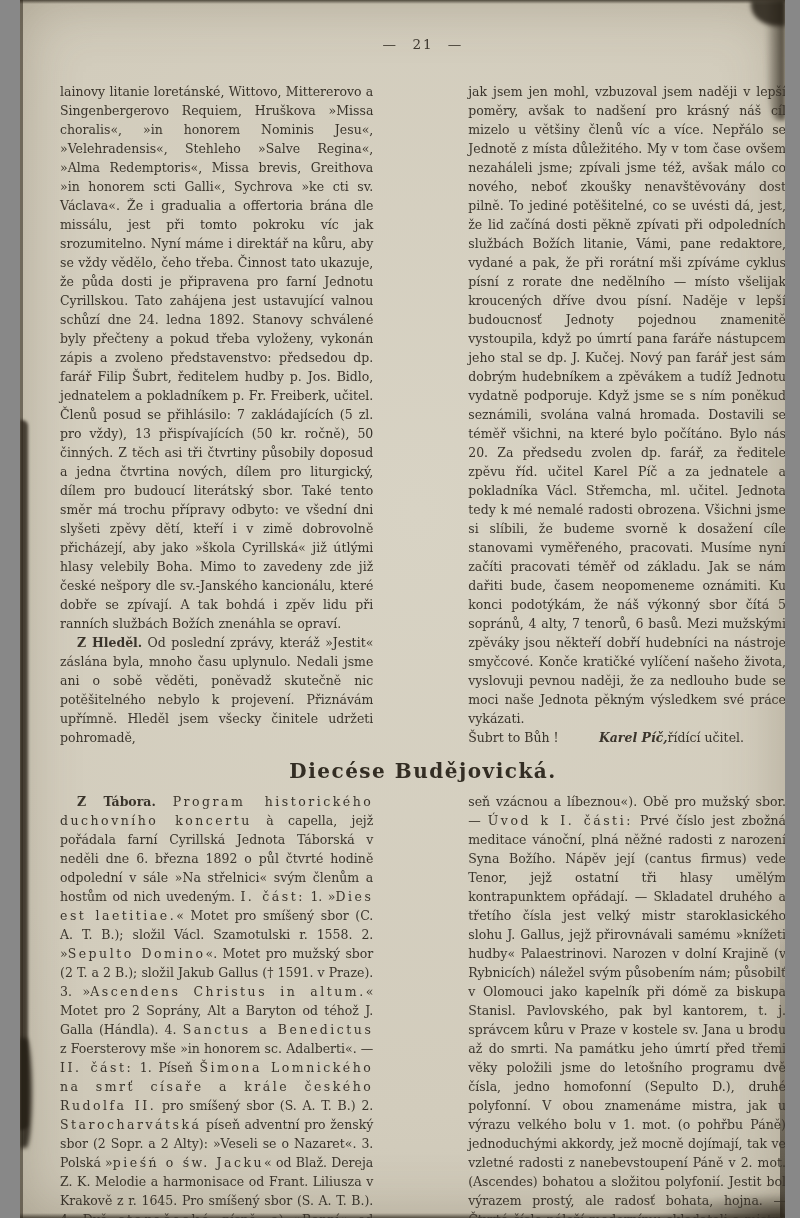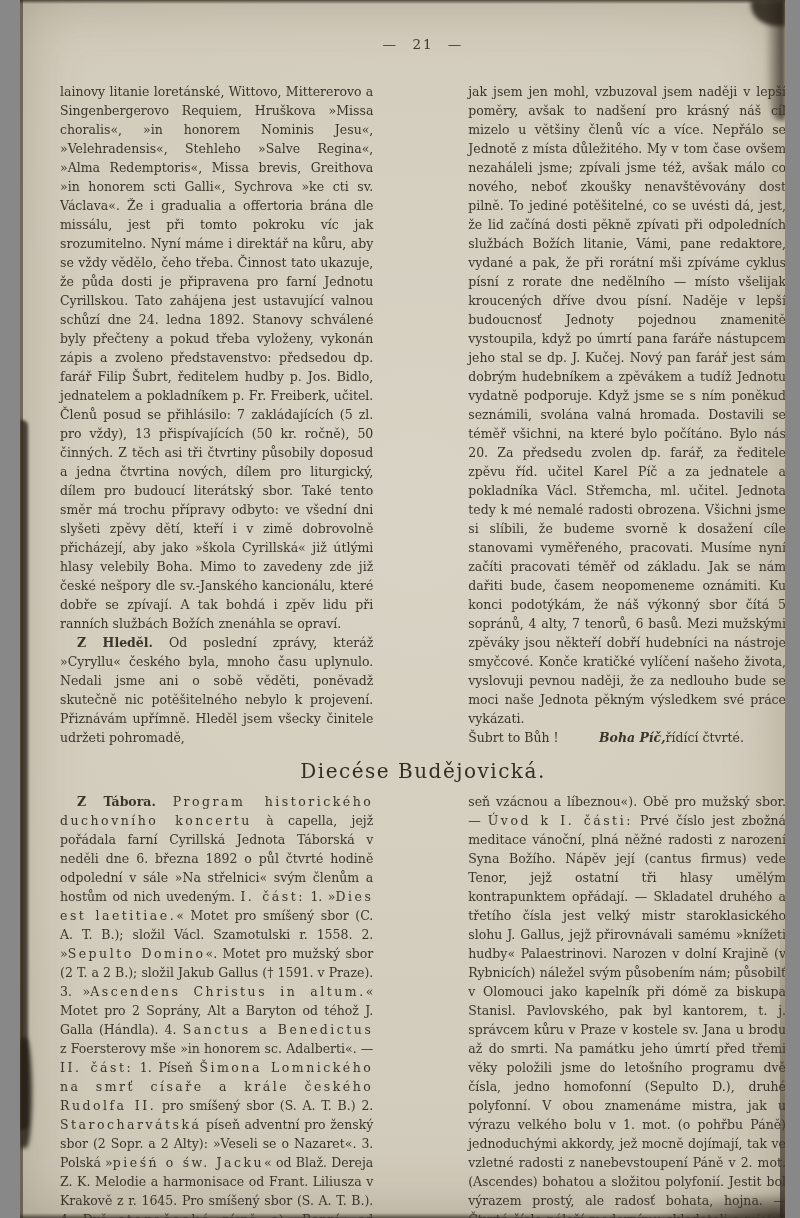--- a/index.html
+++ b/index.html
@@ -36,21 +36,21 @@
 
   .para { margin:0; text-align:justify; }
   .para.indent { text-indent:17px; }
   .bold { font-weight:bold; }
   .spaced { letter-spacing:2.5px; }
   .bolditalic { font-style:italic; font-weight:bold; }
   .grow { flex:1 1 auto; }
   .sig-line { display:flex; padding-right:42px; text-align:left; }
 
   .heading {
-    font-size:20px; font-weight:normal; letter-spacing:1.5px;
+    font-size:20px; font-weight:bold; letter-spacing:1.5px;
     text-align:center; margin:12px 0 9px 0; color:#332d23;
   }
 </style>
 </head>
 <body>
 
 <div class="page">
 
   <div class="edge e-top"></div>
   <div class="edge e-tr"></div>
@@ -62,30 +62,30 @@
   <div class="edge e-br"></div>
   <div class="edge e-right"></div>
 
   <div class="content">
 
     <div class="pagenum">— 21 —</div>
 
     <div class="columns">
       <div class="col left">
           <p class="para"><span>lainovy litanie loretánské, Wittovo, Mittererovo a Singenbergerovo Requiem, Hruškova »Missa choralis«, »in honorem Nominis Jesu«, »Velehradensis«, Stehleho »Salve Regina«, »Alma Redemptoris«, Missa brevis, Greithova »in honorem scti Galli«, Sychrova »ke cti sv. Václava«. Že i gradualia a offertoria brána dle missálu, jest při tomto pokroku víc jak srozumitelno. Nyní máme i direktář na kůru, aby se vždy vědělo, čeho třeba. Činnost tato ukazuje, že půda dosti je připravena pro farní Jednotu Cyrillskou. Tato zahájena jest ustavující valnou schůzí dne 24. ledna 1892. Stanovy schválené byly přečteny a pokud třeba vyloženy, vykonán zápis a zvoleno představenstvo: předsedou dp. farář Filip Šubrt, ředitelem hudby p. Jos. Bidlo, jednatelem a pokladníkem p. Fr. Freiberk, učitel. Členů posud se přihlásilo: 7 zakládajících (5 zl. pro vždy), 13 přispívajících (50 kr. ročně), 50 činných. Z těch asi tři čtvrtiny působily doposud a jedna čtvrtina nových, dílem pro liturgický, dílem pro budoucí literátský sbor. Také tento směr má trochu přípravy odbyto: ve všední dni slyšeti zpěvy dětí, kteří i v zimě dobrovolně přicházejí, aby jako »škola Cyrillská« již útlými hlasy velebily Boha. Mimo to zavedeny zde již české nešpory dle sv.-Janského kancionálu, které dobře se zpívají. A tak bohdá i zpěv lidu při ranních službách Božích znenáhla se opraví.</span></p>
-          <p class="para indent"><span class="bold">Z Hleděl.</span><span> Od poslední zprávy, kteráž »Cyryllu« českého byla, mnoho času uplynulo. Nedali jsme ani o sobě věděti, poněvadž skutečně nic potěšitelného nebylo k projevení. Přiznávám upřímně. Hleděl jsem všecky činitele udržeti pohromadě,</span></p>
+          <p class="para indent"><span class="bold">Z Hleděl.</span><span> Od poslední zprávy, kteráž »Jestit« záslána byla, mnoho času uplynulo. Nedali jsme ani o sobě věděti, poněvadž skutečně nic potěšitelného nebylo k projevení. Přiznávám upřímně. Hleděl jsem všecky činitele udržeti pohromadě,</span></p>
         </div>
       <div class="divider"></div>
       <div class="col right">
           <p class="para"><span>jak jsem jen mohl, vzbuzoval jsem naději v lepší poměry, avšak to nadšení pro krásný náš cíl mizelo u většiny členů víc a více. Nepřálo se Jednotě z místa důležitého. My v tom čase ovšem nezaháleli jsme; zpívali jsme též, avšak málo co nového, neboť zkoušky nenavštěvovány dost pilně. To jediné potěšitelné, co se uvésti dá, jest, že lid začíná dosti pěkně zpívati při odpoledních službách Božích litanie, Vámi, pane redaktore, vydané a pak, že při rorátní mši zpíváme cyklus písní z rorate dne nedělního — místo všelijak kroucených dříve dvou písní. Naděje v lepší budoucnosť Jednoty pojednou znamenitě vystoupila, když po úmrtí pana faráře nástupcem jeho stal se dp. J. Kučej. Nový pan farář jest sám dobrým hudebníkem a zpěvákem a tudíž Jednotu vydatně podporuje. Když jsme se s ním poněkud seznámili, svolána valná hromada. Dostavili se téměř všichni, na které bylo počítáno. Bylo nás 20. Za předsedu zvolen dp. farář, za ředitele zpěvu říd. učitel Karel Píč a za jednatele a pokladníka Václ. Střemcha, ml. učitel. Jednota tedy k mé nemalé radosti obrozena. Všichni jsme si slíbili, že budeme svorně k dosažení cíle stanovami vyměřeného, pracovati. Musíme nyní začíti pracovati téměř od základu. Jak se nám dařiti bude, časem neopomeneme oznámiti. Ku konci podotýkám, že náš výkonný sbor čítá 5 sopránů, 4 alty, 7 tenorů, 6 basů. Mezi mužskými zpěváky jsou někteří dobří hudebníci na nástroje smyčcové. Konče kratičké vylíčení našeho života, vyslovuji pevnou naději, že za nedlouho bude se moci naše Jednota pěkným výsledkem své práce vykázati.</span></p>
           <p class="para sig-line">
             <span>Šubrt to Bůh !</span>
             <span class="grow"></span>
-            <span class="bolditalic">Boha Píč,</span>
-            <span> řídící čtvrté.</span>
+            <span class="bolditalic">Karel Píč,</span>
+            <span> řídící učitel.</span>
           </p>
         </div>
     </div>
 
     <h2 class="heading">Diecése Budějovická.</h2>
 
     <div class="columns">
       <div class="col left">
           <p class="para indent"><span class="bold">Z Tábora.</span><span> </span><span class="spaced">Program historického duchovního koncertu</span><span> à capella, jejž pořádala farní Cyrillská Jednota Táborská v neděli dne 6. března 1892 o půl čtvrté hodině odpolední v sále »Na střelnici« svým členům a hostům od nich uvedeným. </span><span class="spaced">I. část:</span><span> 1. »</span><span class="spaced">Dies est laetitiae.</span><span>« Motet pro smíšený sbor (C. A. T. B.); složil Václ. Szamotulski r. 1558. 2. »</span><span class="spaced">Sepulto Domino</span><span>«. Motet pro mužský sbor (2 T. a 2 B.); složil Jakub Gallus († 1591. v Praze). 3. »</span><span class="spaced">Ascendens Christus in altum.</span><span>« Motet pro 2 Soprány, Alt a Baryton od téhož J. Galla (Hándla). 4. </span><span class="spaced">Sanctus a Benedictus</span><span> z Foersterovy mše »in honorem sc. Adalberti«. — </span><span class="spaced">II. část:</span><span> 1. Píseň </span><span class="spaced">Šimona Lomnického na smrť císaře a krále českého Rudolfa II.</span><span> pro smíšený sbor (S. A. T. B.) 2. </span><span class="spaced">Starocharvátská</span><span> píseň adventní pro ženský sbor (2 Sopr. a 2 Alty): »Veseli se o Nazaret«. 3. Polská »</span><span class="spaced">pieśń o św. Jacku</span><span>« od Blaž. Dereja Z. K. Melodie a harmonisace od Frant. Liliusza v Krakově z r. 1645. Pro smíšený sbor (S. A. T. B.). 4. Dvě </span><span class="spaced">staročeské</span><span> písně: a) »Ranní« od Šimona Lomnického (»Noc temnou přečkavše«); b) Chvalozpěv z XVIII. století (»Pi-</span></p>
         </div>

